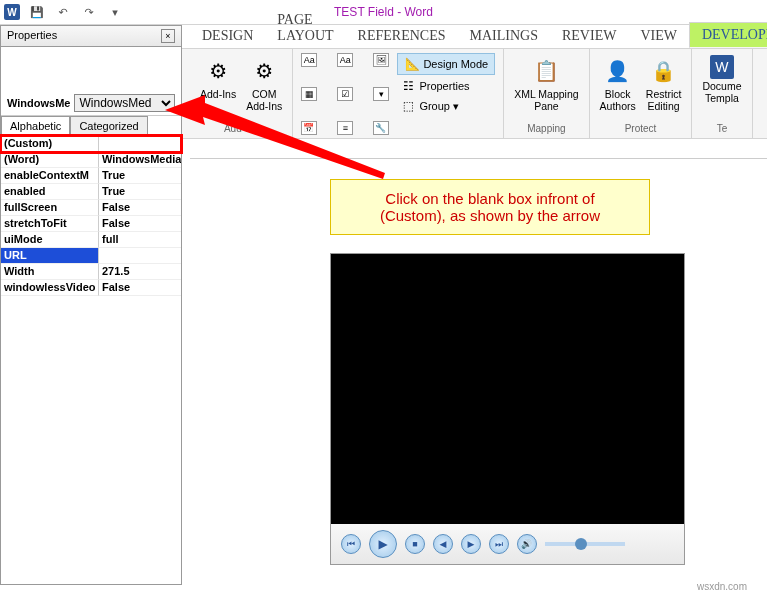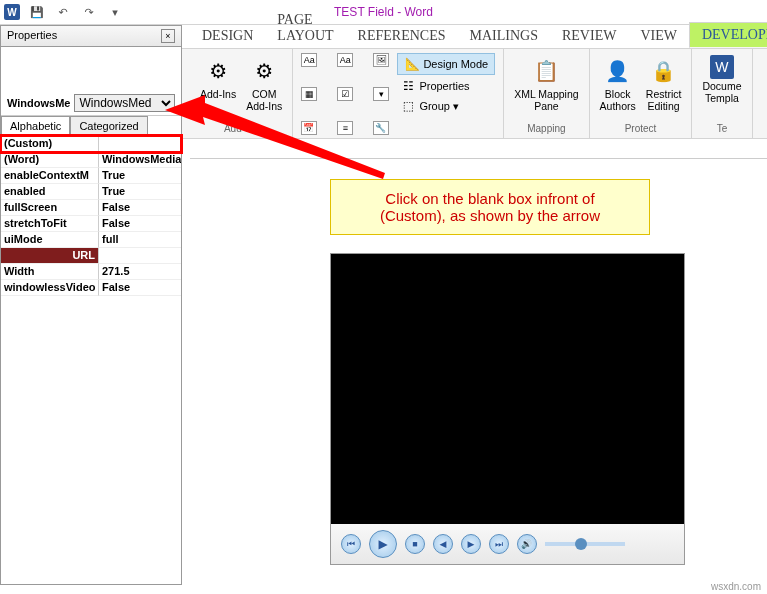--- a/index.html
+++ b/index.html
@@ -39,38 +39,38 @@
 .props-obj .name { font-weight: bold; }
 .props-obj select { font-size: 12px; border: 1px solid #888; margin-left: 4px; flex: 1; }
 .props-tabs { display: flex; font-size: 11px; }
 .props-tab { padding: 3px 8px; border: 1px solid #999; border-bottom: none; background: #eee; cursor: pointer; }
 .props-tab.active { background: #fff; font-weight: normal; }
 .props-grid { border-top: 1px solid #999; font-weight: bold; }
 .props-row { display: flex; font-size: 11px; height: 16px; }
 .props-row .k { width: 98px; padding: 1px 3px; border-right: 1px solid #ccc; border-bottom: 1px solid #eee; overflow: hidden; white-space: nowrap; }
 .props-row .v { flex: 1; padding: 1px 3px; border-bottom: 1px solid #eee; overflow: hidden; white-space: nowrap; }
 .props-row.highlight { outline: 3px solid #ff0000; outline-offset: -1px; position: relative; z-index: 2; }
-.props-row.selected .k { background: #7f1d1d; color: #fff; text-align: right; }
+.props-row.selected .k { background: #1d4ed8; color: #fff; }
 
 
 .doc-area { position: absolute; top: 139px; left: 190px; right: 0; bottom: 14px; background: #fff; margin-top: 19px; }
 .doc-page { background: #fff; border-top: 1px solid #ccc; padding: 20px 30px 20px 140px; height: 100%; }
 .callout { background: #ffffcc; border: 1px solid #e0c000; padding: 10px 18px; font-size: 15px; color: #cc0000; text-align: center; width: 320px; margin-bottom: 18px; }
 .media-player { width: 355px; border: 1px solid #999; }
 .media-screen { background: #000; height: 270px; }
 .media-controls { background: linear-gradient(#f8f8f8, #e8e8e8); height: 40px; display: flex; align-items: center; padding: 0 10px; gap: 8px; }
 .mc-btn { width: 20px; height: 20px; border-radius: 50%; border: 1px solid #5a8fc0; background: radial-gradient(#e0f0ff,#a0c8e8); font-size: 9px; display: flex; align-items: center; justify-content: center; color: #2b579a; cursor: pointer; }
 .mc-btn.play { width: 28px; height: 28px; font-size: 12px; }
 .mc-slider { flex: 0 0 80px; height: 4px; background: #c0d8f0; position: relative; }
 .mc-slider .thumb { position: absolute; left: 30px; top: -4px; width: 12px; height: 12px; border-radius: 50%; background: #5a8fc0; }
 
 
 .arrow { position: absolute; top: 95px; left: 165px; z-index: 20; pointer-events: none; }
 
-.watermark { position: absolute; bottom: 2px; right: 6px; font-size: 10px; color: #999; margin-top: 43px; }
+.watermark { position: absolute; bottom: 2px; right: 20px; font-size: 10px; color: #999; margin-top: 43px; }
 </style>
 </head>
 <body>
 
 <div class="titlebar">
   <div class="word-icon">W</div>
   <div class="qat">
     <div class="qat-btn">💾</div>
     <div class="qat-btn">↶</div>
     <div class="qat-btn">↷</div>

